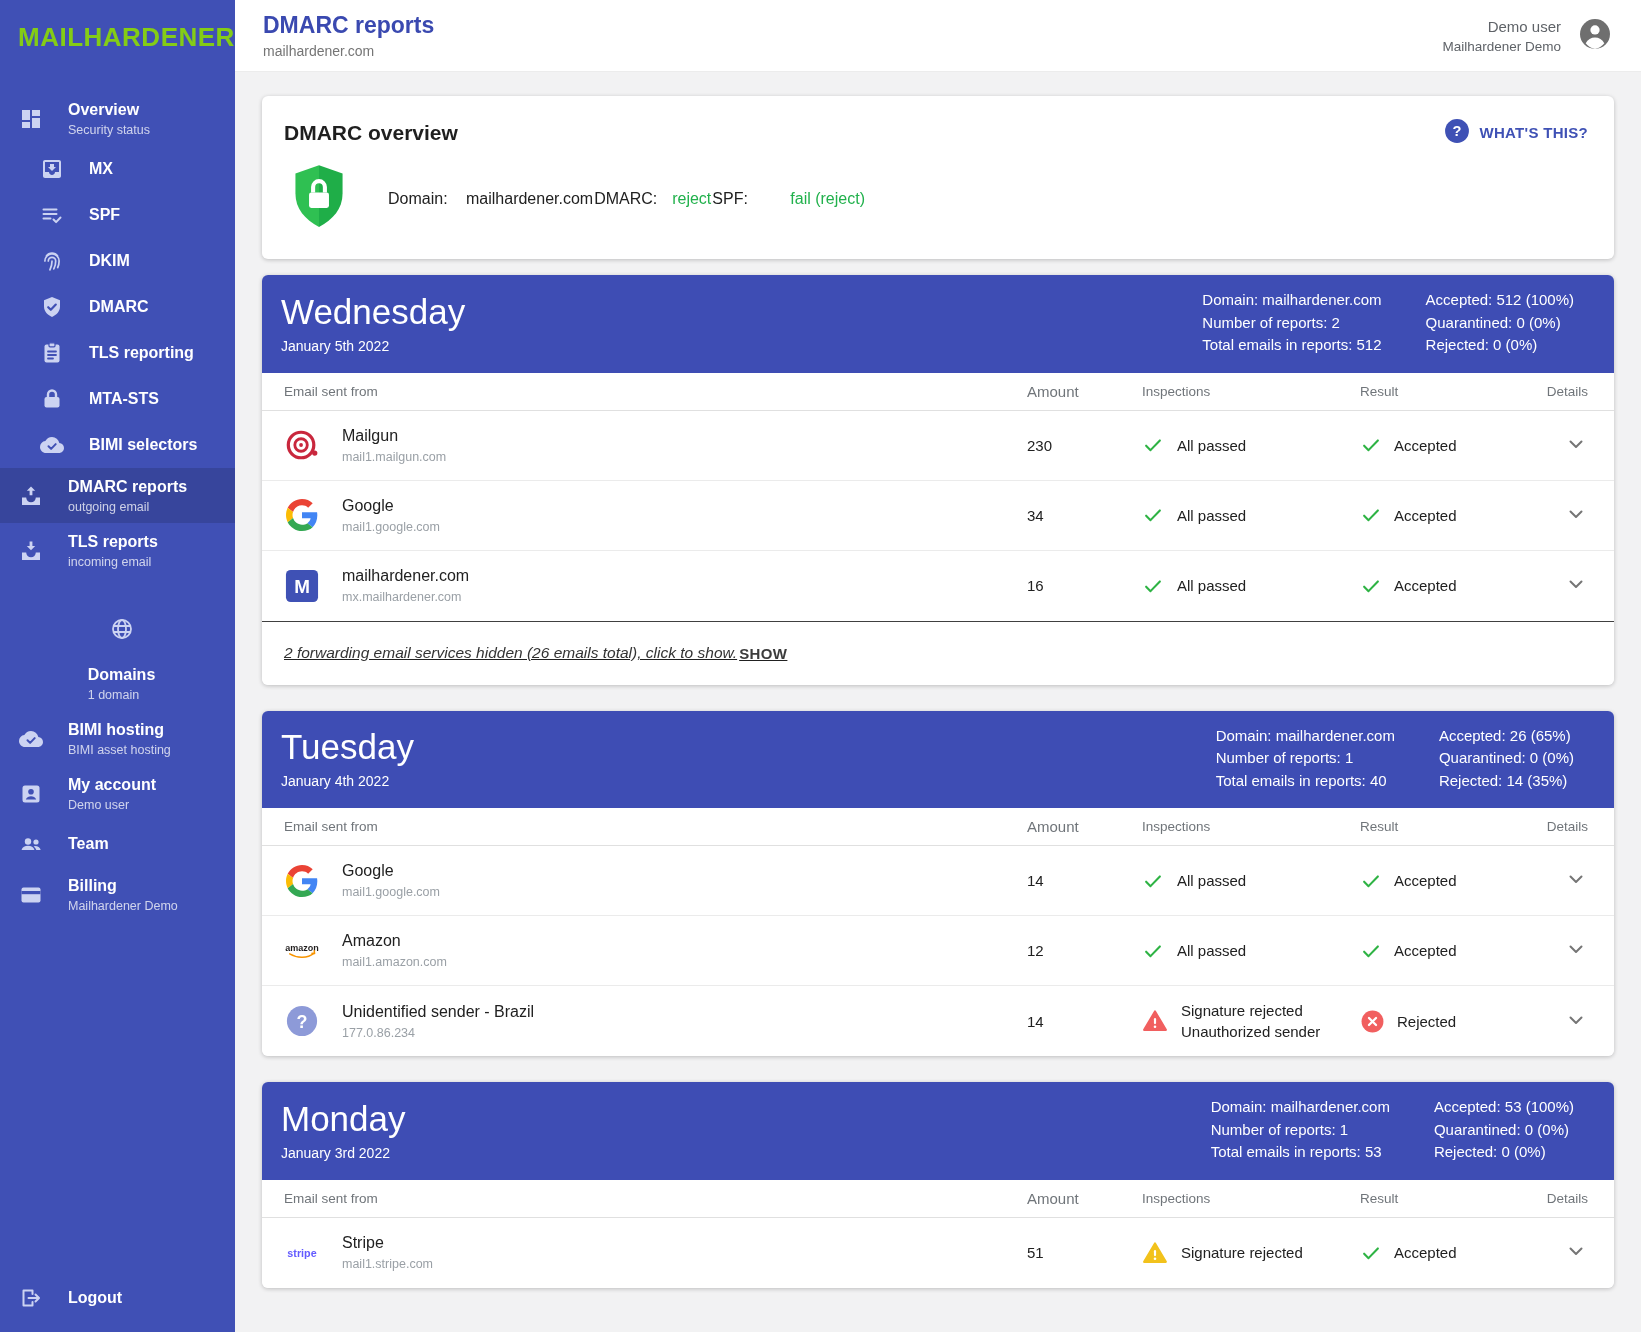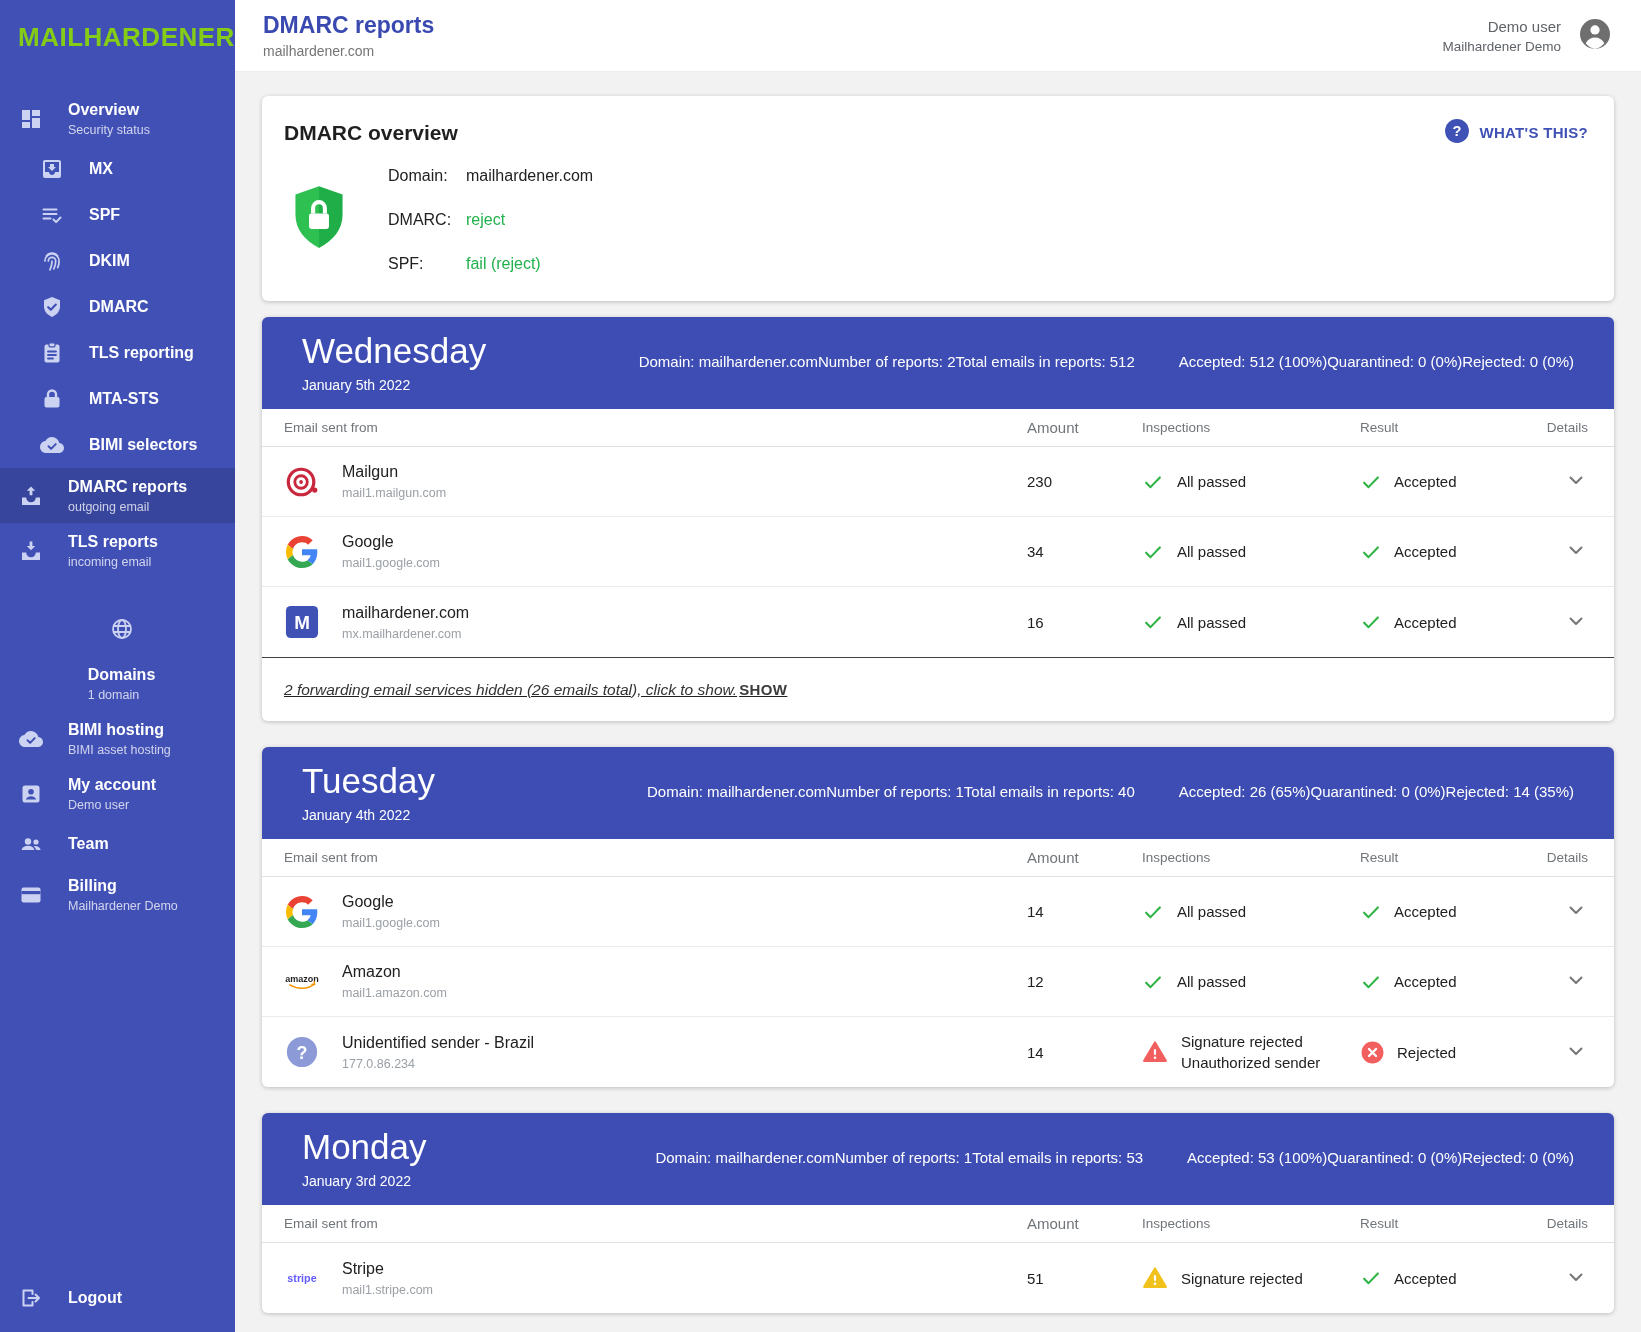--- a/index.html
+++ b/index.html
@@ -49,36 +49,36 @@
 
   .content { flex:1; overflow:hidden; padding:24px 27px; }
 
   
   .card { background:#fff; border-radius:6px; box-shadow:0 1px 4px rgba(0,0,0,.22); }
   .overview-card { padding:22px 26px 24px 22px; margin-bottom:16px; }
   .ov-head { display:flex; align-items:center; justify-content:space-between; }
   .ov-title { font-size:21px; font-weight:700; color:#1f1f1f; }
   .help-link { display:flex; align-items:center; gap:9px; color:#3f51b5; font-weight:700; font-size:15px; letter-spacing:.3px; cursor:pointer; background:none; border:none; font-family:inherit; }
   .ov-body { display:flex; align-items:center; gap:40px; margin-top:16px; padding-left:6px; }
-  .ov-rows { display:flex; flex-direction:column; gap:18px; }
+  .ov-rows { display:flex; flex-direction:row; gap:1px; }
   .ov-row { display:flex; font-size:16px; line-height:26px; }
   .ov-label { width:78px; color:#212121; }
   .ov-value { color:#212121; }
   .ov-value.ok { color:#21b14c; }
 
   
   .day-card { margin-bottom:26px; border-radius:6px; box-shadow:0 1px 4px rgba(0,0,0,.22); }
   .day-head {
     background:#3e4db4; color:#fff; border-radius:6px 6px 0 0;
-    display:flex; align-items:center; min-height:91px; padding:14px 26px 16px 40px;
+    display:flex; align-items:center; min-height:91px; padding:14px 26px 16px 19px;
   }
   .day-name { font-size:35px; font-weight:400; line-height:40px; }
   .day-date { font-size:14px; margin-top:6px; }
   .day-stats { margin-left:auto; display:flex; gap:44px; padding-right:14px; }
-  .stat-col { display:flex; }
+  .stat-col { display:flex; flex-direction:column; }
   .stat-line { font-size:15px; line-height:22.5px; white-space:nowrap; }
 
   .day-table { background:#fff; border-radius:0 0 6px 6px; }
   .t-head, .t-row, .t-foot { display:flex; align-items:center; padding:0 24px 0 22px; }
   .t-head { height:38px; border-bottom:1px solid #e0e0e0; }
   .th { font-size:13.5px; color:#70757a; }
   .t-row { min-height:70px; border-bottom:1px solid #ebebeb; cursor:pointer; }
   .t-body .t-row:last-child { border-bottom:none; }
   .col-from { flex:1; display:flex; align-items:center; gap:22px; min-width:0; }
   .col-amount { width:115px; font-size:15px; }

